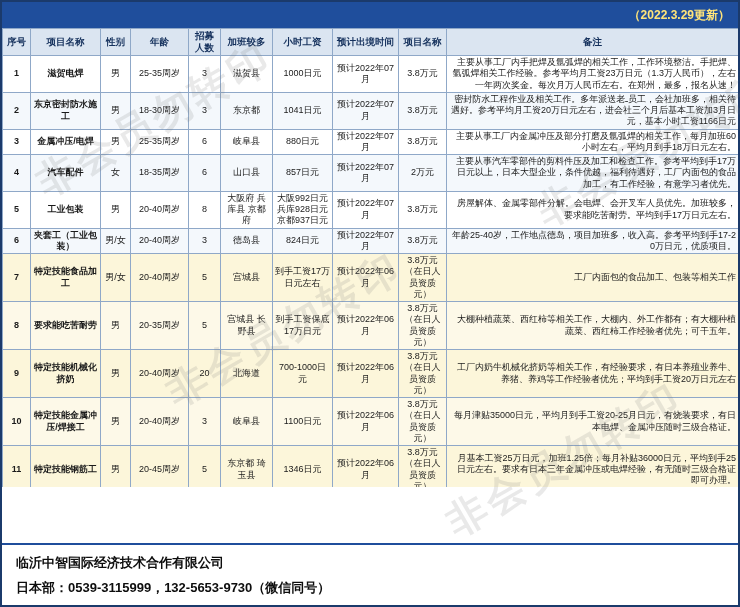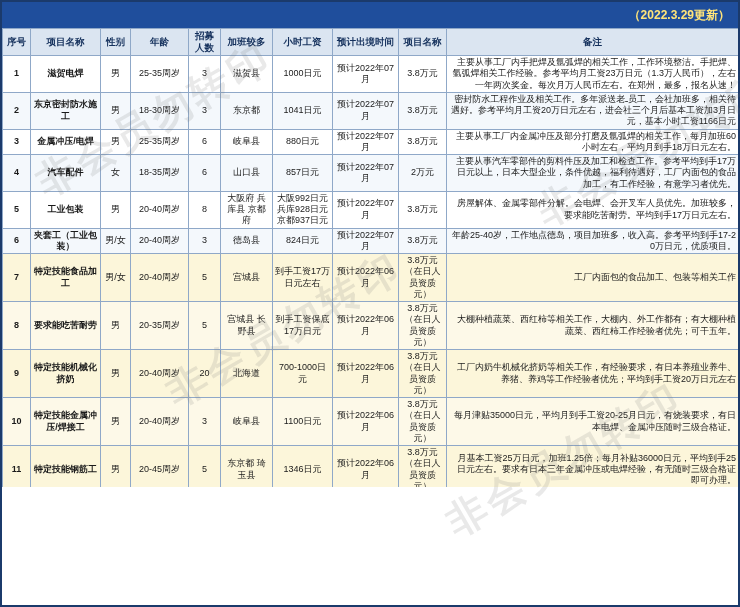--- a/index.html
+++ b/index.html
@@ -281,19 +281,23 @@
             <td class="c">东京都 琦玉县</td>
             <td class="c">1346日元</td>
             <td class="c">预计2022年06月</td>
             <td class="c">3.8万元（在日人员资质元）</td>
             <td class="l">月基本工资25万日元，加班1.25倍；每月补贴36000日元，平均到手25日元左右。要求有日本三年金属冲压或电焊经验，有无随时三级合格证即可办理。</td>
           </tr>
         </tbody>
     </table>
   </div>
 
+  <div class="footer">
+    <div class="footer-line">临沂中智国际经济技术合作有限公司</div>
+    <div class="footer-line">日本部：0539-3115999，132-5653-9730（微信同号）</div>
+  </div>
 
   <div class="watermark wm1">非会员勿转印</div>
   <div class="watermark wm2">非会员勿转印</div>
   <div class="watermark wm3">非会员勿转印</div>
   <div class="watermark wm4">非会员勿转印</div>
 
 </div>
 
 </body></html>

